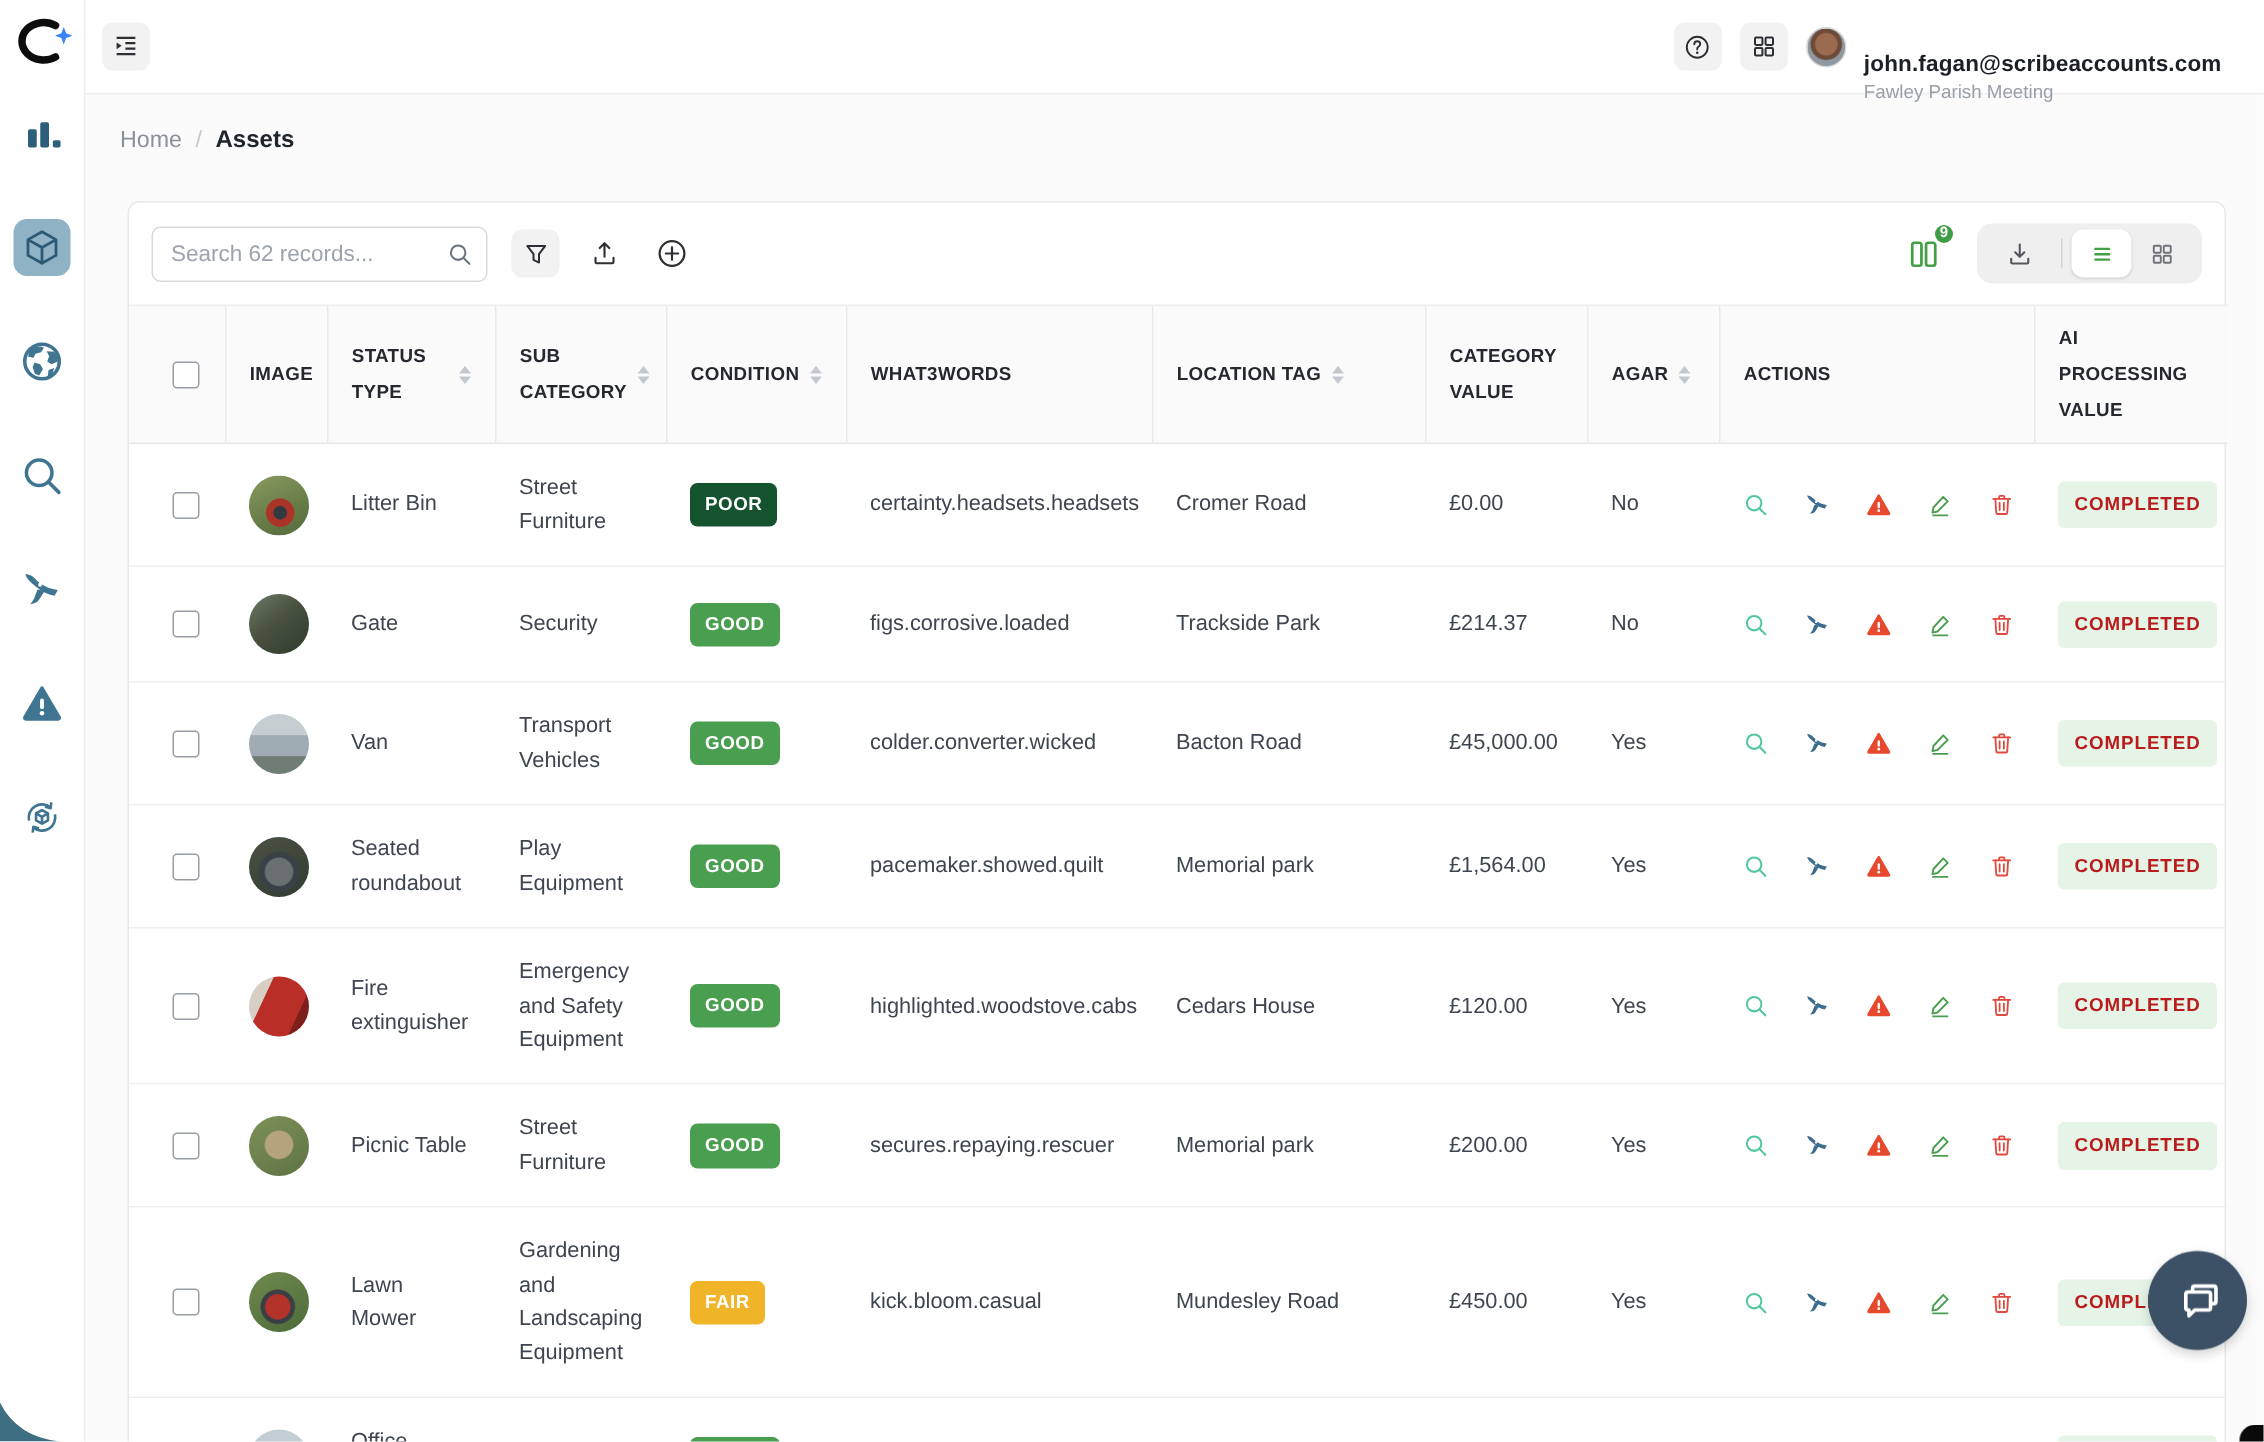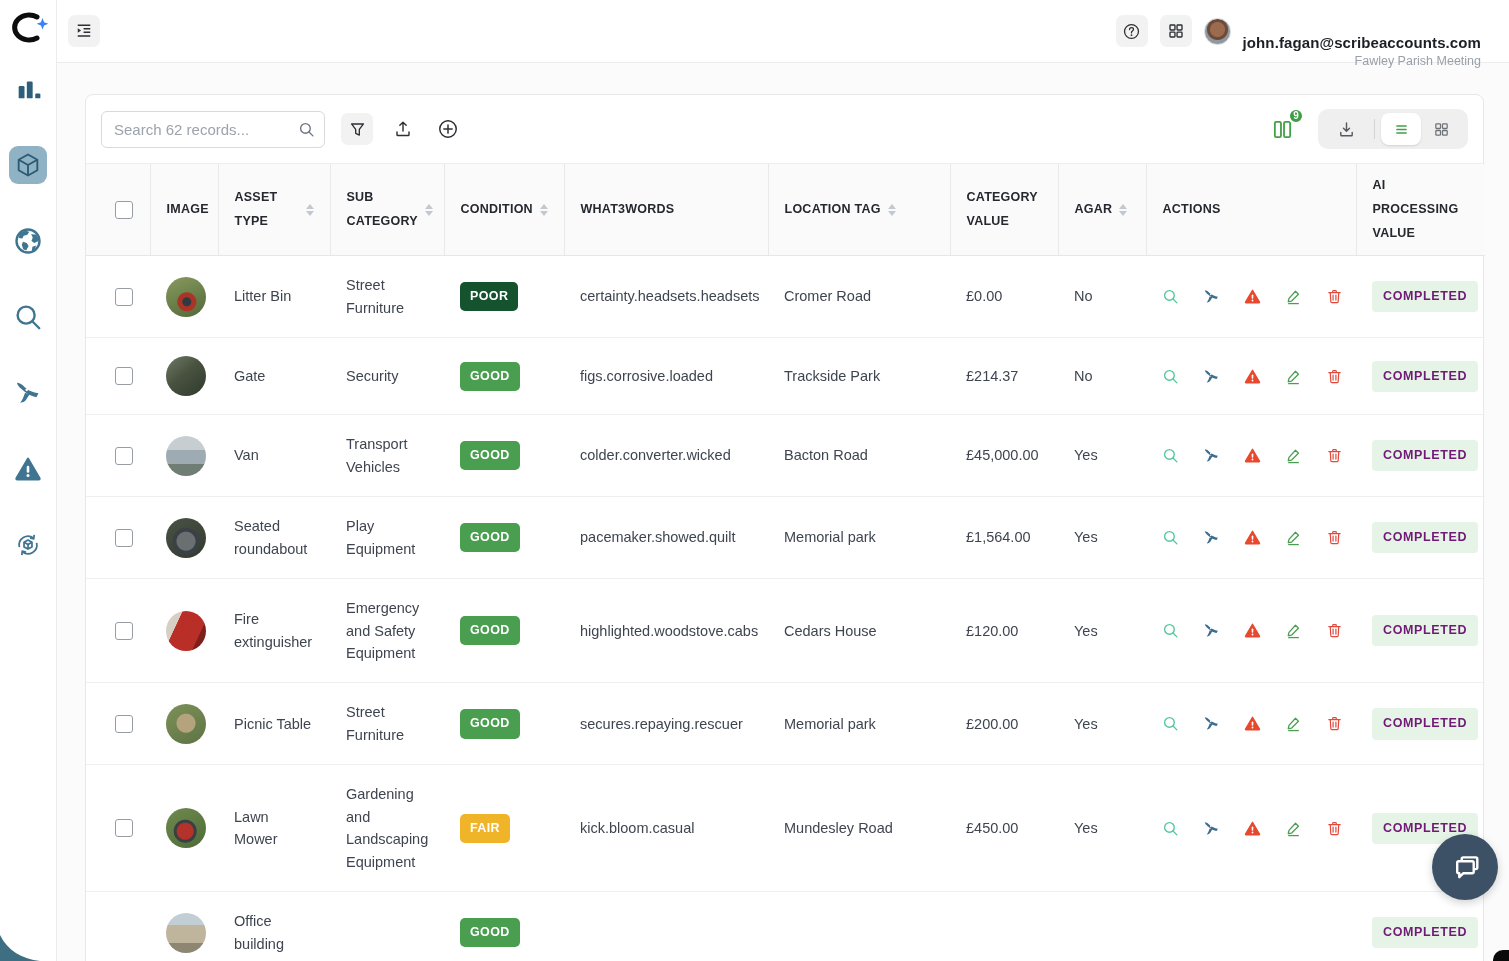--- a/index.html
+++ b/index.html
@@ -27,21 +27,21 @@
     position:fixed; left:57px; right:0; top:0; height:63px; background:#fff;
     border-bottom:1px solid #ececee; display:flex; align-items:center; z-index:20;
     padding:0 28px 0 11px;
   }
   .sq-btn { width:32px; height:32px; border-radius:7px; background:#f2f2f3; border:none;
     display:flex; align-items:center; justify-content:center; color:#2c2f33; cursor:pointer; }
   .topbar-right { margin-left:auto; display:flex; align-items:center; gap:12px; }
   .avatar { width:27px; height:27px; border-radius:50%;
     background:radial-gradient(circle at 50% 42%, #9a6b4f 0 7px, #6e4a38 8px 10px, #8d98a0 11px); 
     border:1px solid #d8d8d8; cursor:pointer; }
-  .userblock { text-align:right; cursor:pointer;margin-top:40px; }
+  .userblock { text-align:left; cursor:pointer;margin-top:40px; }
   .user-email { font-size:15px; font-weight:700; color:#1b2026; letter-spacing:.1px; }
   .user-org { font-size:12.5px; color:#9aa0a8; margin-top:3px; }
 
   
   .main { position:absolute; left:57px; top:63px; right:0; bottom:0; background:#fbfbfc; overflow:hidden; }
   .breadcrumb { padding:22px 0 0 23px; font-size:15.5px; display:flex; gap:9px; align-items:baseline; }
   .bc-home { color:#8b919c; cursor:pointer; }
   .bc-sep { color:#c2c6cd; }
   .bc-current { color:#20252d; font-weight:700; font-size:16px; }
 
@@ -95,21 +95,21 @@
   .t7{background:radial-gradient(circle at 48% 58%, #b33229 0 8px, #3a3f44 9px 11px, rgba(0,0,0,0) 12px),linear-gradient(150deg,#6f8a4e,#4e6b39);}
   .t8{background:linear-gradient(180deg,#c2cdd4 0 30%,#bfb49c 31% 75%,#8e8672 76%);}
   .cond { display:inline-block; color:#fff; font-size:12.5px; font-weight:700; letter-spacing:.03em;
     padding:5px 10px; border-radius:5px; }
   .cond.g { background:#4a9e50;text-align:right; }
   .cond.f { background:#f0b429; }
   .cond.p { background:#14532d; }
   .acts { display:flex; align-items:center; gap:24px; }
   .ai { width:17px; height:17px; cursor:pointer; flex:none; }
   .c-se{color:#52c79b;} .c-pl{color:#3c6d8e;} .c-wa{color:#e6492e;} .c-ed{color:#4a9e50;} .c-tr{color:#e2483b;}
-  .status { display:inline-block; background:#e6f4e7; color:#701a75; font-size:12.5px; font-weight:600;
+  .status { display:inline-block; background:#e6f4e7; color:#b91c1c; font-size:12.5px; font-weight:600;
     letter-spacing:.05em; padding:6px 11px; border-radius:4px; white-space:nowrap; }
 
   
   .chat-fab { position:fixed; right:11px; bottom:61px; width:66px; height:66px; border-radius:50%;
     background:#3d5166; border:none; display:flex; align-items:center; justify-content:center;
     cursor:pointer; z-index:50; box-shadow:0 3px 8px rgba(0,0,0,.18); }
   .corner-artifact { position:fixed; right:0; bottom:0; width:16px; height:11px; background:#0a0a0a;
     border-top-left-radius:10px; z-index:60; }
 </style>
 </head>
@@ -274,20 +274,25 @@
       </button>
     <div class="avatar"></div>
     <div class="userblock">
       <div class="user-email">john.fagan@scribeaccounts.com</div>
       <div class="user-org">Fawley Parish Meeting</div>
     </div>
   </div>
 </header>
 
 <main class="main">
+  <div class="breadcrumb">
+    <span class="bc-home">Home</span>
+    <span class="bc-sep">/</span>
+    <span class="bc-current">Assets</span>
+  </div>
 
   <section class="card">
 
     <div class="tbar">
       <div class="search-wrap">
         <input class="search-input" type="text" placeholder="Search 62 records..." style="">
         <svg class="ic search-ic" width="17" height="17" viewBox="0 0 24 24">
             <use href="#i-search"></use>
           </svg>
       </div>
@@ -354,21 +359,21 @@
           <th class="cb">
               <input type="checkbox" style="">
             </th>
           <th>
               <div class="th-inner">
                 <span>IMAGE</span>
               </div>
             </th>
           <th>
               <div class="th-inner">
-                <span>ASSET TYPE</span>
+                <span>STATUS TYPE</span>
                 <span class="sort">
                   <i class="up"></i>
                   <i class="dn"></i>
                 </span>
               </div>
             </th>
           <th>
               <div class="th-inner">
                 <span>SUB CATEGORY</span>
                 <span class="sort">

